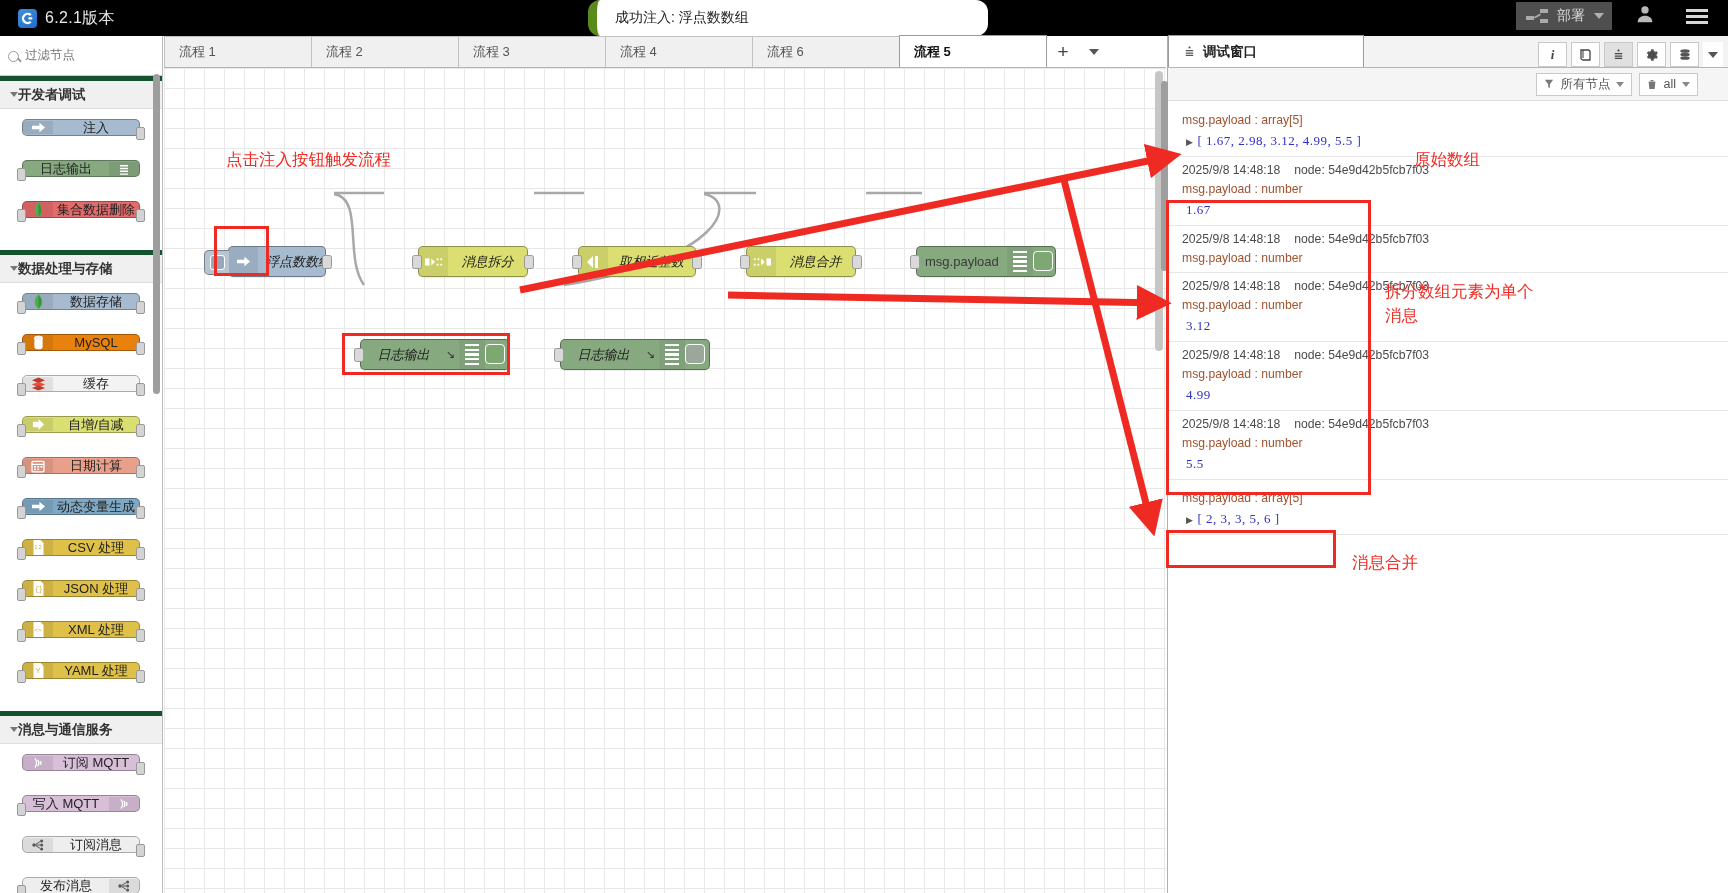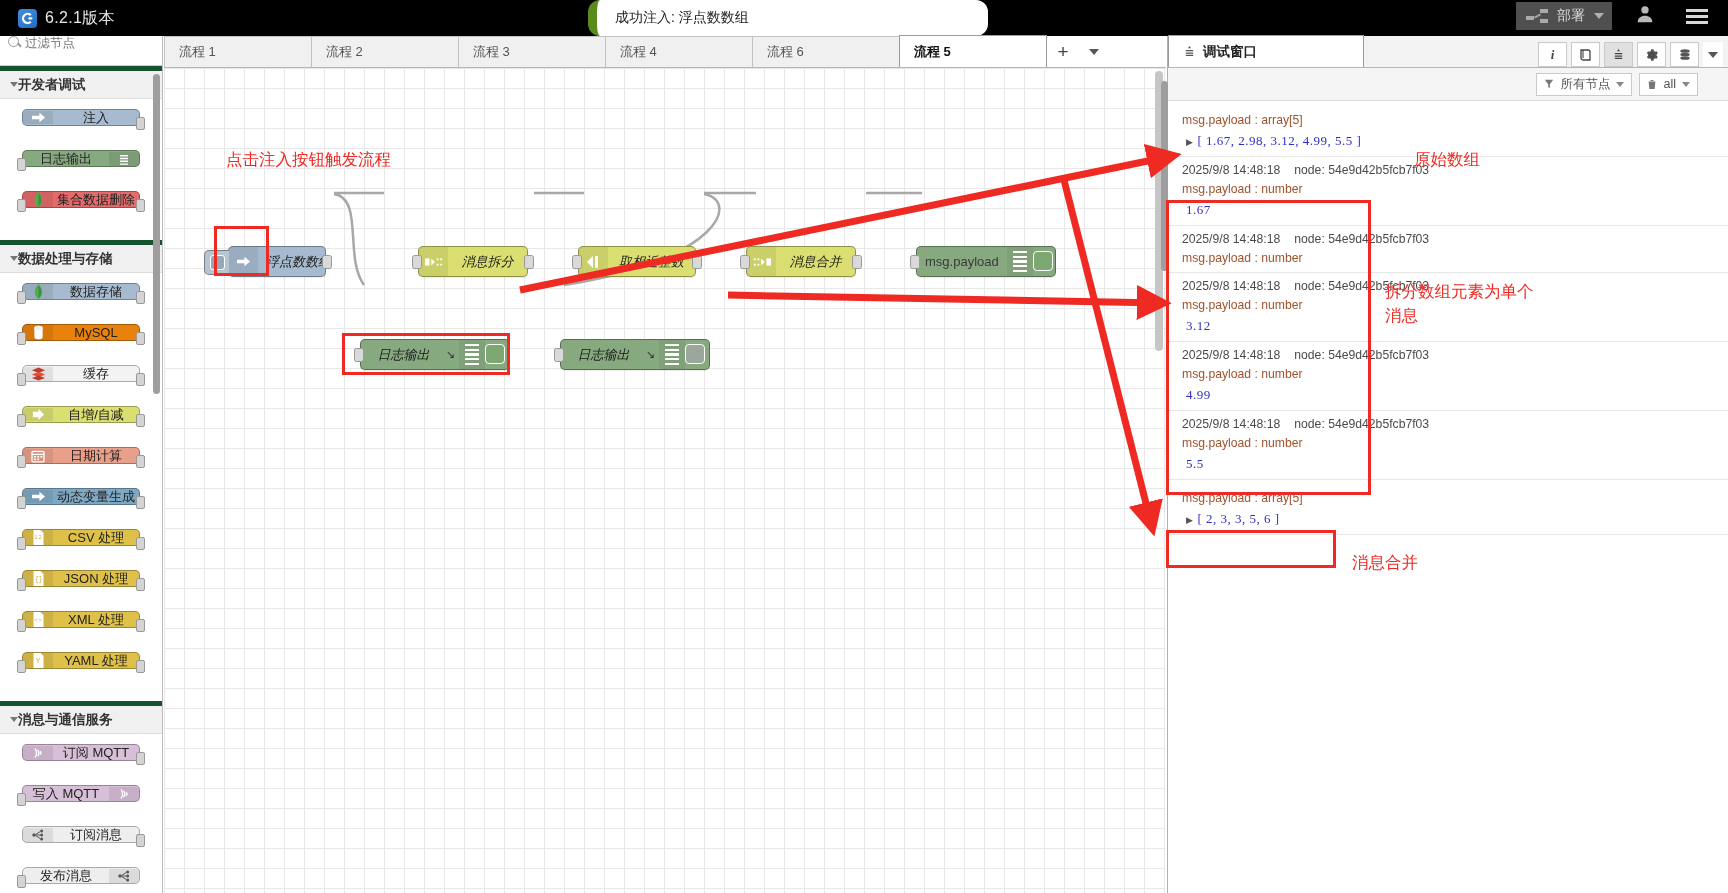--- a/index.html
+++ b/index.html
@@ -60,22 +60,22 @@
   .hamburger { margin-right: 20px; cursor: pointer; display: flex;
     flex-direction: column; gap: 3px; }
   .hamburger span { display: block; width: 22px; height: 3px; background: #d7d7d7; }
 
   
   .palette {
     position: absolute; left: 0; top: 36px; width: 163px; height: 857px;
     background: #f3f3f3; border-right: 1px solid #bbb; overflow: hidden;
   }
   .palette-search {
-    height: 30px; border-bottom: 1px solid #ccc; background: #fff;
-    display: flex; align-items: flex-start; padding: 0 8px; gap: 6px;
+    height: 40px; border-bottom: 1px solid #ccc; background: #fff;
+    display: flex; align-items: flex-end; padding: 13px 8px; gap: 6px;
   }
   .search-glass {
     width: 11px; height: 11px; border: 1.6px solid #9a9a9a; border-radius: 50%;
     position: relative; flex: none;
   }
   .search-glass::after {
     content:''; position:absolute; width:5px; height:1.6px; background:#9a9a9a;
     right:-4px; bottom:0px; transform: rotate(45deg);
   }
   .palette-search input {

